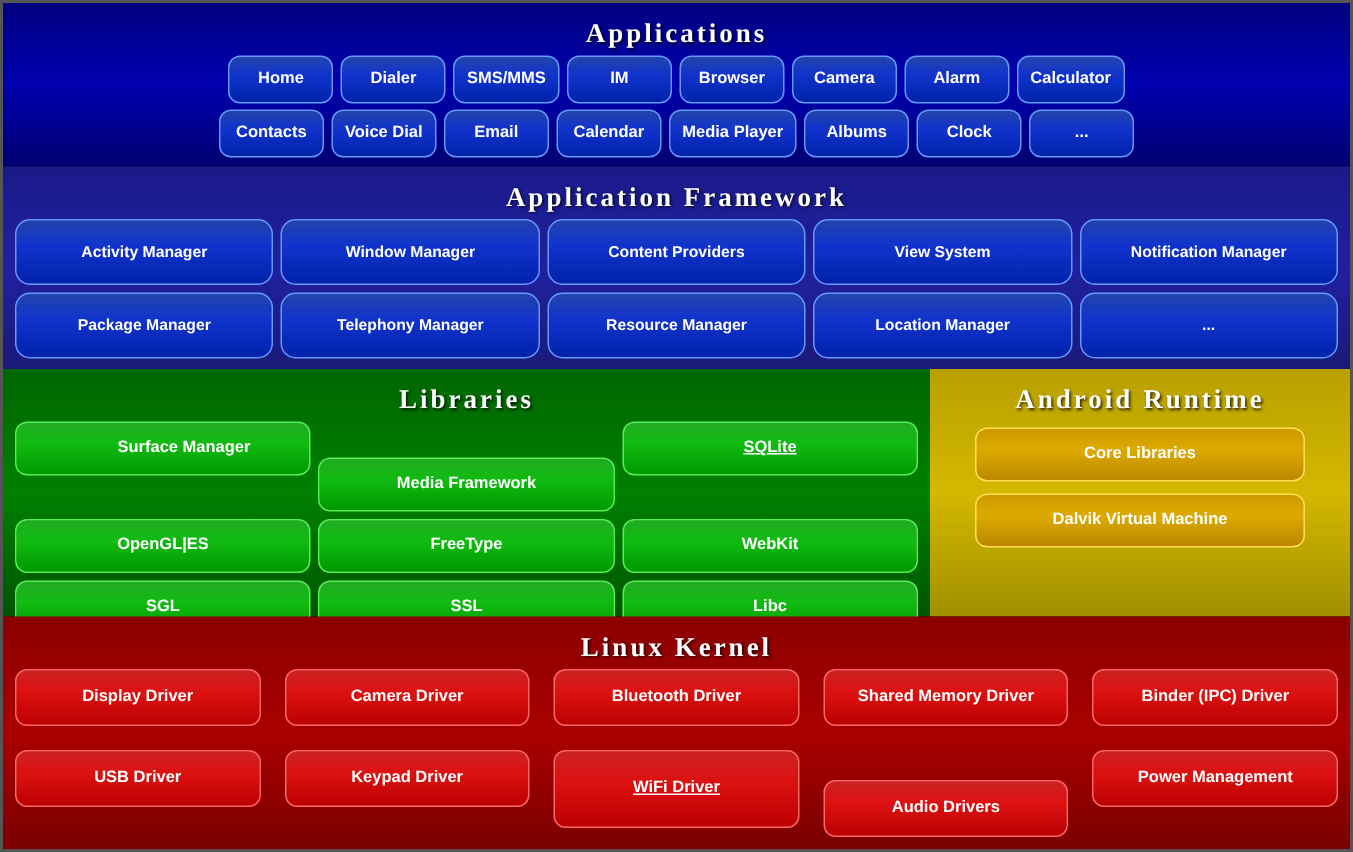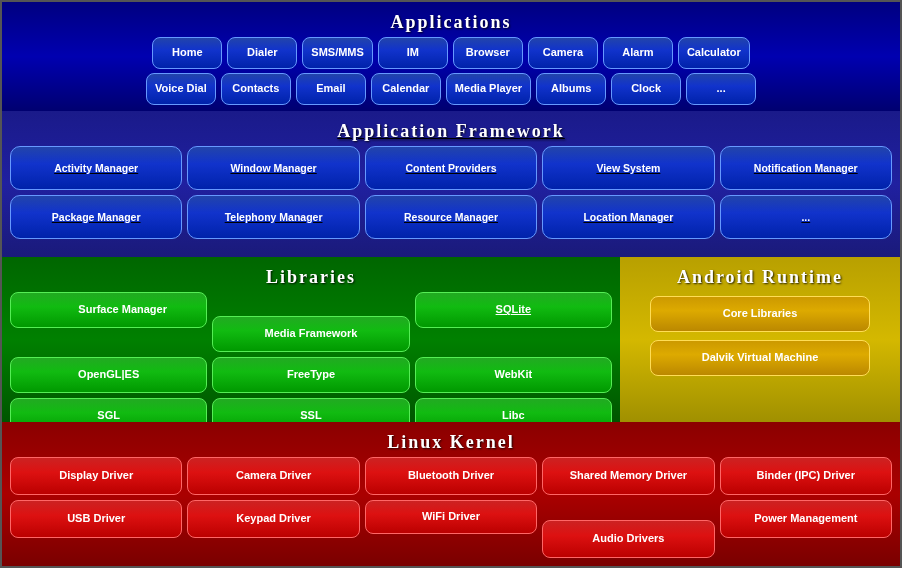--- a/index.html
+++ b/index.html
@@ -34,23 +34,22 @@
     .applications-section {
       background: linear-gradient(180deg, #000080 0%, #0000b0 50%, #000070 100%);
       padding: 4px 8px 6px;
       flex-shrink: 0;
     }
     .applications-section .section-title { color: #fff; }
 
     
     .framework-section {
       background: linear-gradient(180deg, #1a1a8a 0%, #2020a0 50%, #1a1a7a 100%);
-      padding: 4px 8px 18px;
-      flex-shrink: 0;
-      text-decoration: underline;
+      padding: 4px 8px 7px;
+      flex-shrink: 0;
     }
     .framework-section .section-title { color: #fff; }
 
     
     .middle-section {
       display: flex;
       flex: 1;
       min-height: 0;
     }
 
@@ -151,21 +150,21 @@
       display: flex;
       flex-direction: column;
       gap: 8px;
       align-items: center;
       padding-top: 4px;
     }
 
     .kernel-grid {
       display: grid;
       grid-template-columns: repeat(5, 1fr);
-      gap: 5px;
+      gap: 16px;
     }
 
     .fw-btn {
       background: linear-gradient(180deg, #2244aa 0%, #1133cc 40%, #0022aa 100%);
       border-color: #6699ff;
       border-radius: 10px;
       border: 1.5px solid #6699ff;
       color: #fff;
       font-size: 10.5px;
       font-weight: bold;
@@ -190,22 +189,22 @@
         <button class="btn btn-blue">Home</button>
         <button class="btn btn-blue">Dialer</button>
         <button class="btn btn-blue">SMS/MMS</button>
         <button class="btn btn-blue">IM</button>
         <button class="btn btn-blue">Browser</button>
         <button class="btn btn-blue">Camera</button>
         <button class="btn btn-blue">Alarm</button>
         <button class="btn btn-blue">Calculator</button>
       </div>
     <div class="button-grid" id="apps-row2">
+        <button class="btn btn-blue">Contacts</button>
         <button class="btn btn-blue">Voice Dial</button>
-        <button class="btn btn-blue">Contacts</button>
         <button class="btn btn-blue">Email</button>
         <button class="btn btn-blue">Calendar</button>
         <button class="btn btn-blue">Media Player</button>
         <button class="btn btn-blue">Albums</button>
         <button class="btn btn-blue">Clock</button>
         <button class="btn btn-blue">...</button>
       </div>
   </div>
 
   <div class="framework-section">
@@ -259,21 +258,21 @@
     <div class="section-title">Linux Kernel</div>
     <div class="kernel-grid" id="kernel-grid">
         <button class="btn btn-red" style="width: 100%; height: 38px;">Display Driver</button>
         <button class="btn btn-red" style="width: 100%; height: 38px;">Camera Driver</button>
         <button class="btn btn-red" style="width: 100%; height: 38px;">Bluetooth Driver</button>
         <button class="btn btn-red" style="width: 100%; height: 38px;">Shared Memory
 Driver</button>
         <button class="btn btn-red" style="width: 100%; height: 38px;">Binder (IPC) Driver</button>
         <button class="btn btn-red" style="width: 100%; height: 38px;">USB Driver</button>
         <button class="btn btn-red" style="width: 100%; height: 38px;">Keypad Driver</button>
-        <button class="btn btn-red" style="width: 100%; height: 34px;">WiFi Driver</button>
+        <button class="btn btn-red" style="width: 100%; height: 52px; text-decoration: underline;">WiFi Driver</button>
         <button class="btn btn-red" style="width: 100%; height: 38px; margin-top: 20px;">Audio
 Drivers</button>
         <button class="btn btn-red" style="width: 100%; height: 38px;">Power
 Management</button>
       </div>
   </div>
 
 </div>
 
 </body></html>

